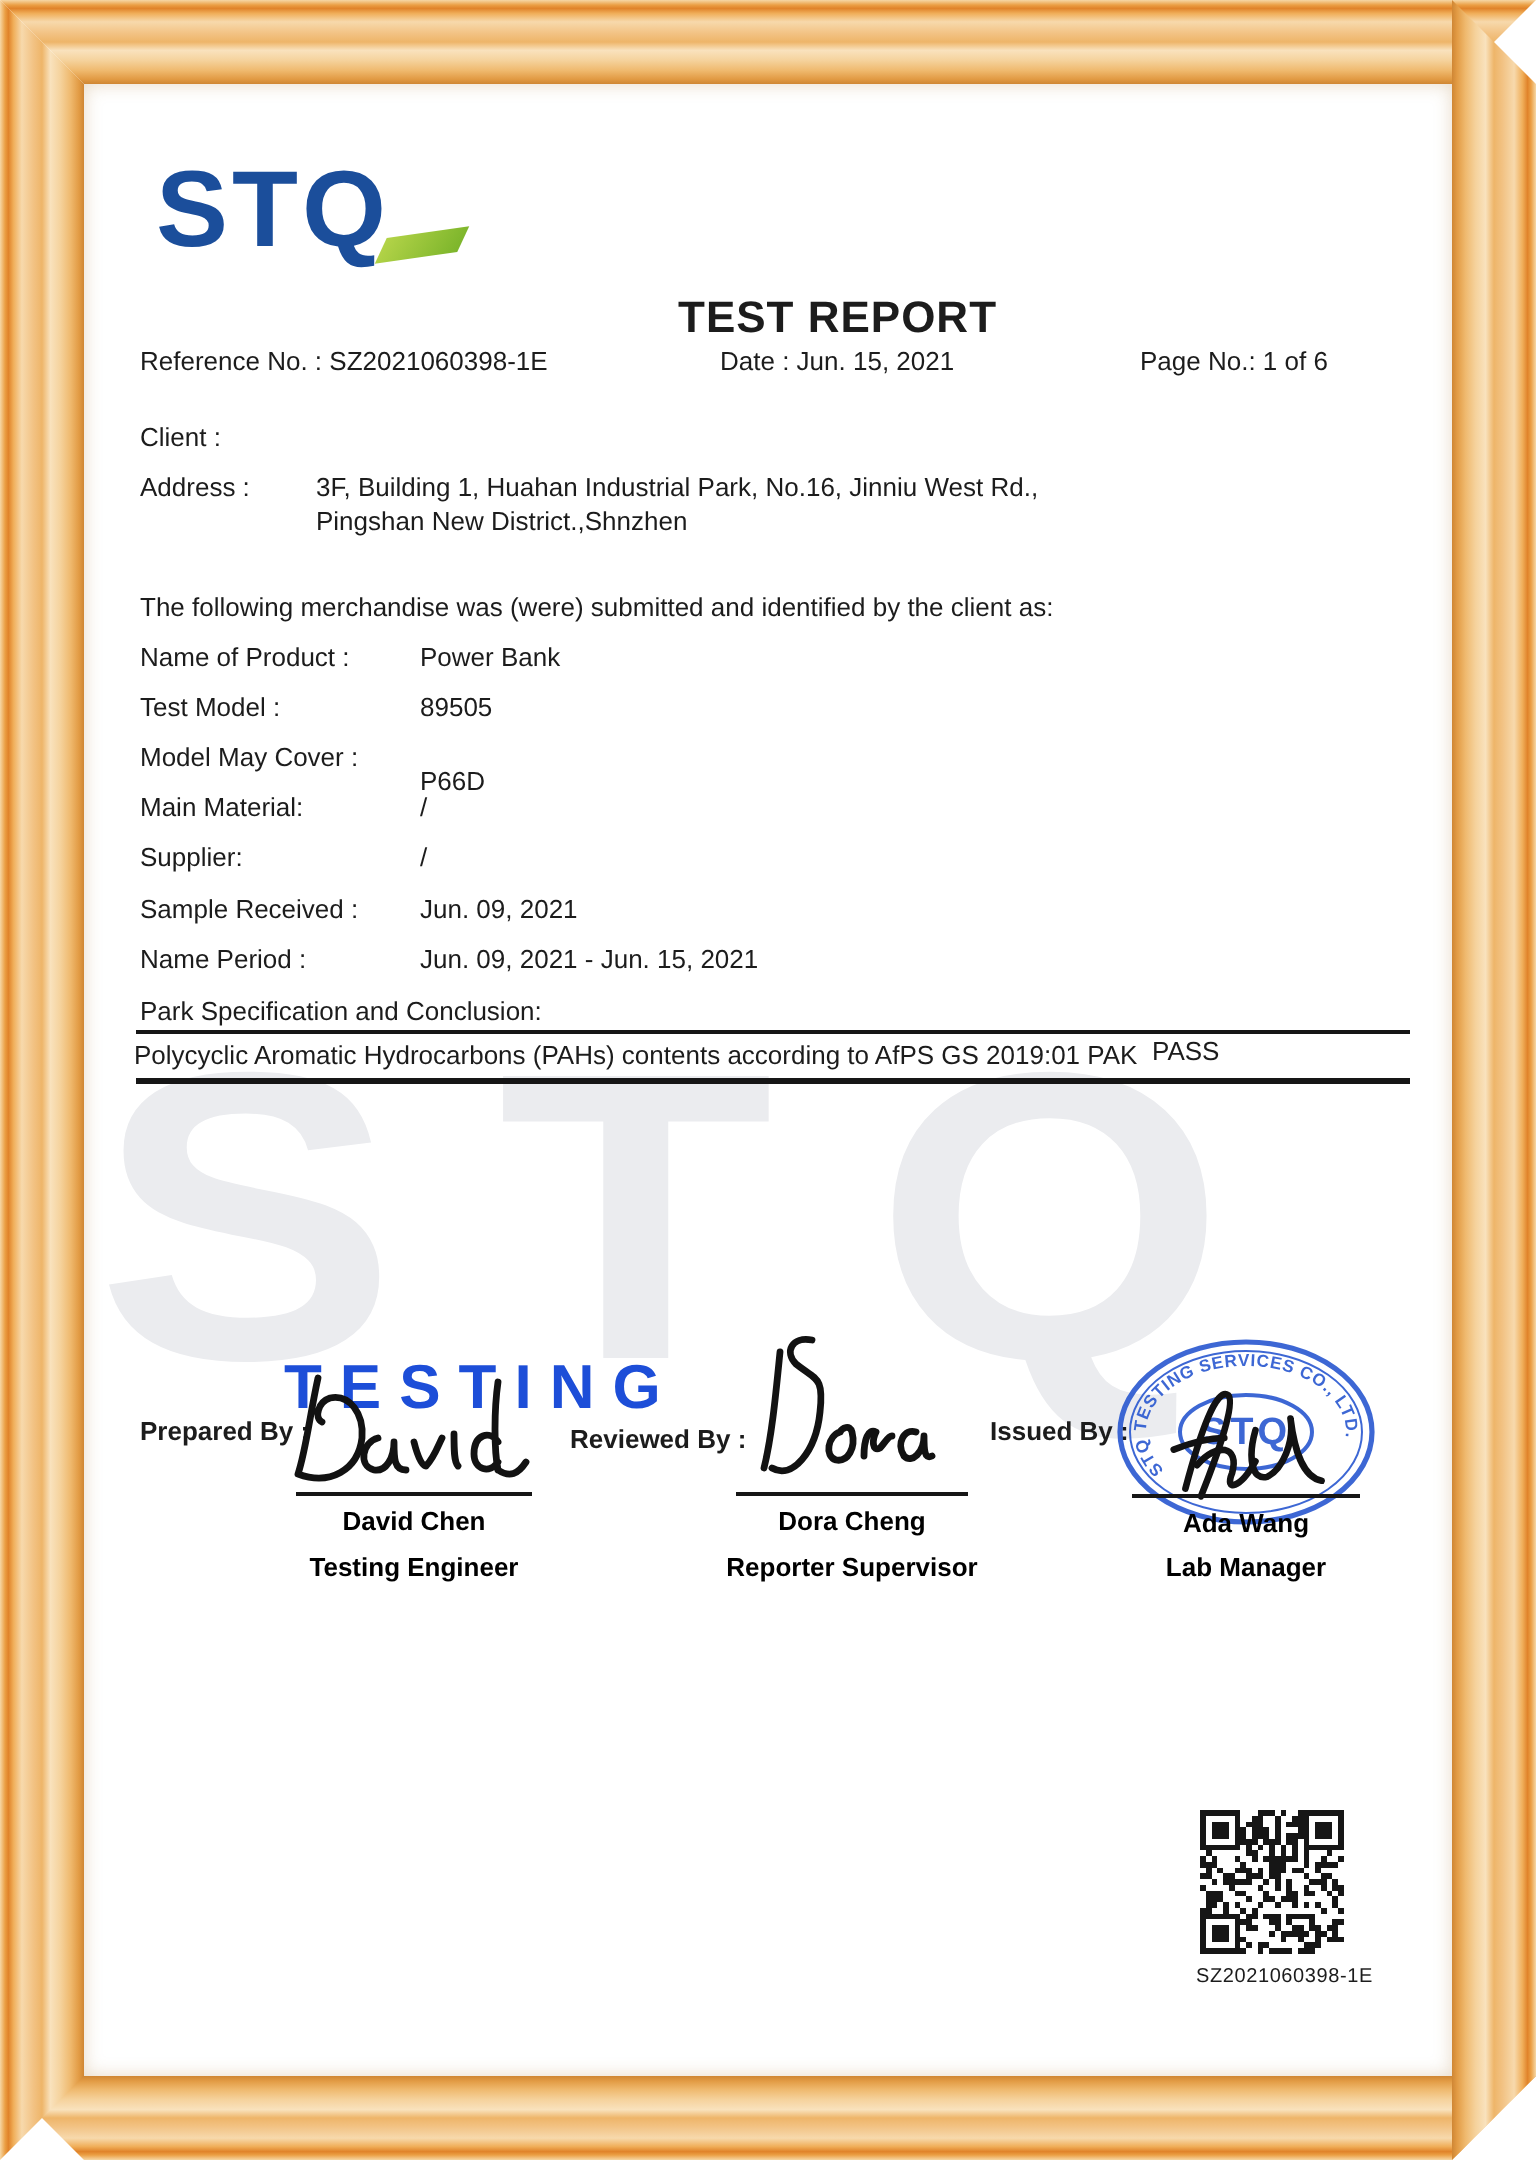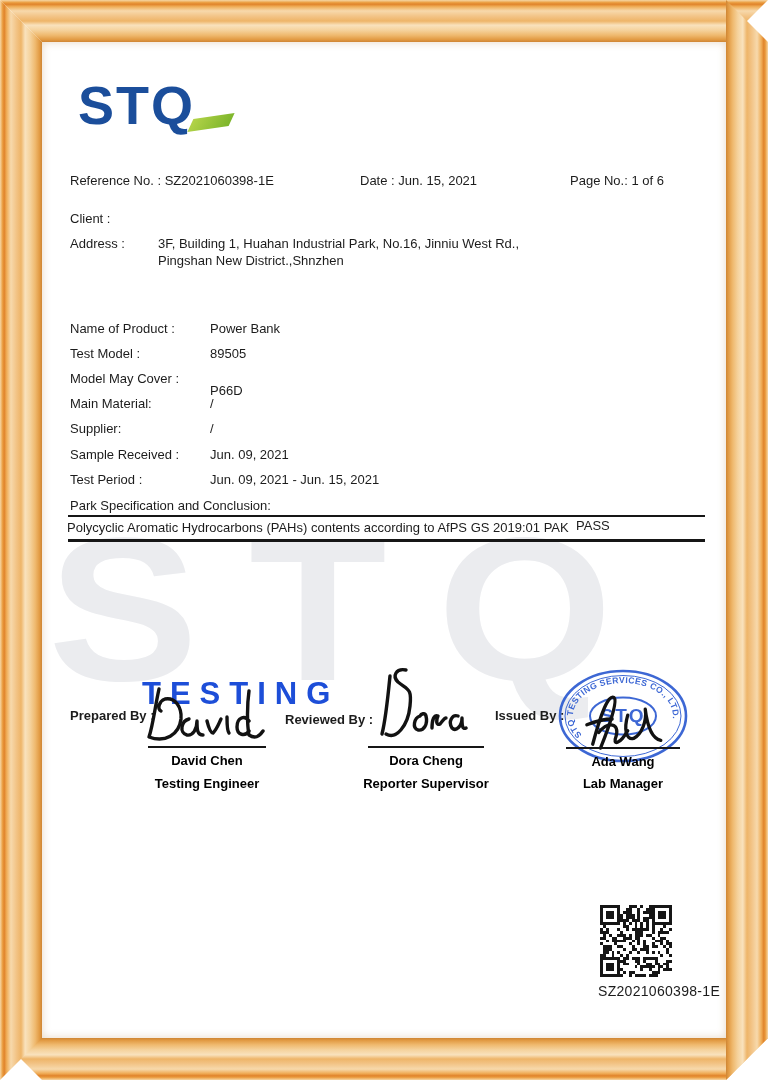--- a/index.html
+++ b/index.html
@@ -60,21 +60,21 @@
   .rule{position:absolute;background:#161616;z-index:2}
 
   .sig-svg,.stamp-svg{position:absolute;z-index:2}
   .sig-svg path{fill:none;stroke:#121212;stroke-width:3.4;
      stroke-linecap:round;stroke-linejoin:round}
   .stamp-svg{opacity:.92}
   .stamp-line{fill:none;stroke:var(--stampBlue)}
   .stamp-txt{fill:var(--stampBlue);font-family:"Liberation Sans",sans-serif;font-weight:bold}
   .center-block{position:absolute;text-align:center;z-index:2}
 
-  .qr-label{font-size:14px;letter-spacing:.3px;z-index:2}
+  .qr-label{font-size:10px;letter-spacing:.3px;z-index:2}
   .layer{position:absolute;inset:0;z-index:2}
 </style>
 </head>
 <body>
 
 <div class="page">
 
   <div class="frame-strip wood-h f-top"></div>
   <div class="frame-strip wood-h flip f-bottom"></div>
   <div class="frame-strip wood-v f-left"></div>
@@ -85,43 +85,45 @@
     <div class="abs wm-big">STQ</div>
     <div class="abs wm-sub">TESTING</div>
 
     <div class="layer">
 
       <div class="abs logo">
         <div class="logo-leaf"></div>
         <span class="logo-text">STQ</span>
       </div>
 
+      <div class="abs title">TEST REPORT</div>
       <div class="abs body-text" style="left:28px;top:130px">Reference No. : SZ2021060398-1E</div>
       <div class="abs body-text" style="left:318px;top:130px">Date : Jun. 15, 2021</div>
       <div class="abs body-text" style="left:528px;top:130px">Page No.: 1 of 6</div>
 
       <div class="abs body-text" style="left:28px;top:168px">Client :</div>
       <div class="abs body-text" style="left:28px;top:193px">Address :</div>
       <div class="abs body-text" style="left:116px;top:193px">3F, Building 1, Huahan Industrial Park, No.16, Jinniu West Rd.,</div>
       <div class="abs body-text" style="left:116px;top:210px">Pingshan New District.,Shnzhen</div>
 
+      <div class="abs body-text" style="left:28px;top:253px">The following merchandise was (were) submitted and identified by the client as:</div>
 
       <div class="abs body-text" style="left:28px;top:278px">Name of Product :</div>
       <div class="abs body-text" style="left:168px;top:278px">Power Bank</div>
       <div class="abs body-text" style="left:28px;top:303px">Test Model :</div>
       <div class="abs body-text" style="left:168px;top:303px">89505</div>
       <div class="abs body-text" style="left:28px;top:328px">Model May Cover :</div>
       <div class="abs body-text" style="left:168px;top:340px">P66D</div>
       <div class="abs body-text" style="left:28px;top:353px">Main Material:</div>
       <div class="abs body-text" style="left:168px;top:353px">/</div>
       <div class="abs body-text" style="left:28px;top:378px">Supplier:</div>
       <div class="abs body-text" style="left:168px;top:378px">/</div>
       <div class="abs body-text" style="left:28px;top:404px">Sample Received :</div>
       <div class="abs body-text" style="left:168px;top:404px">Jun. 09, 2021</div>
-      <div class="abs body-text" style="left:28px;top:429px">Test Period :</div>
+      <div class="abs body-text" style="left:28px;top:429px">Name Period :</div>
       <div class="abs body-text" style="left:168px;top:429px">Jun. 09, 2021 - Jun. 15, 2021</div>
 
       <div class="abs body-text" style="left:28px;top:455px">Park Specification and Conclusion:</div>
       <div class="rule" style="left:26px;top:473px;width:637px;height:1.5px"></div>
       <div class="abs" style="left:25px;top:478px;font-size:13px">Polycyclic Aromatic Hydrocarbons (PAHs) contents according to AfPS GS 2019:01 PAK</div>
       <div class="abs" style="left:534px;top:476px;font-size:13px">PASS</div>
       <div class="rule" style="left:26px;top:497px;width:637px;height:3px"></div>
 
       <div class="abs body-text bold" style="left:28px;top:665px">Prepared By :</div>
       <svg class="sig-svg" style="left:103px;top:638px" width="122" height="66" viewBox="0 0 122 64">

